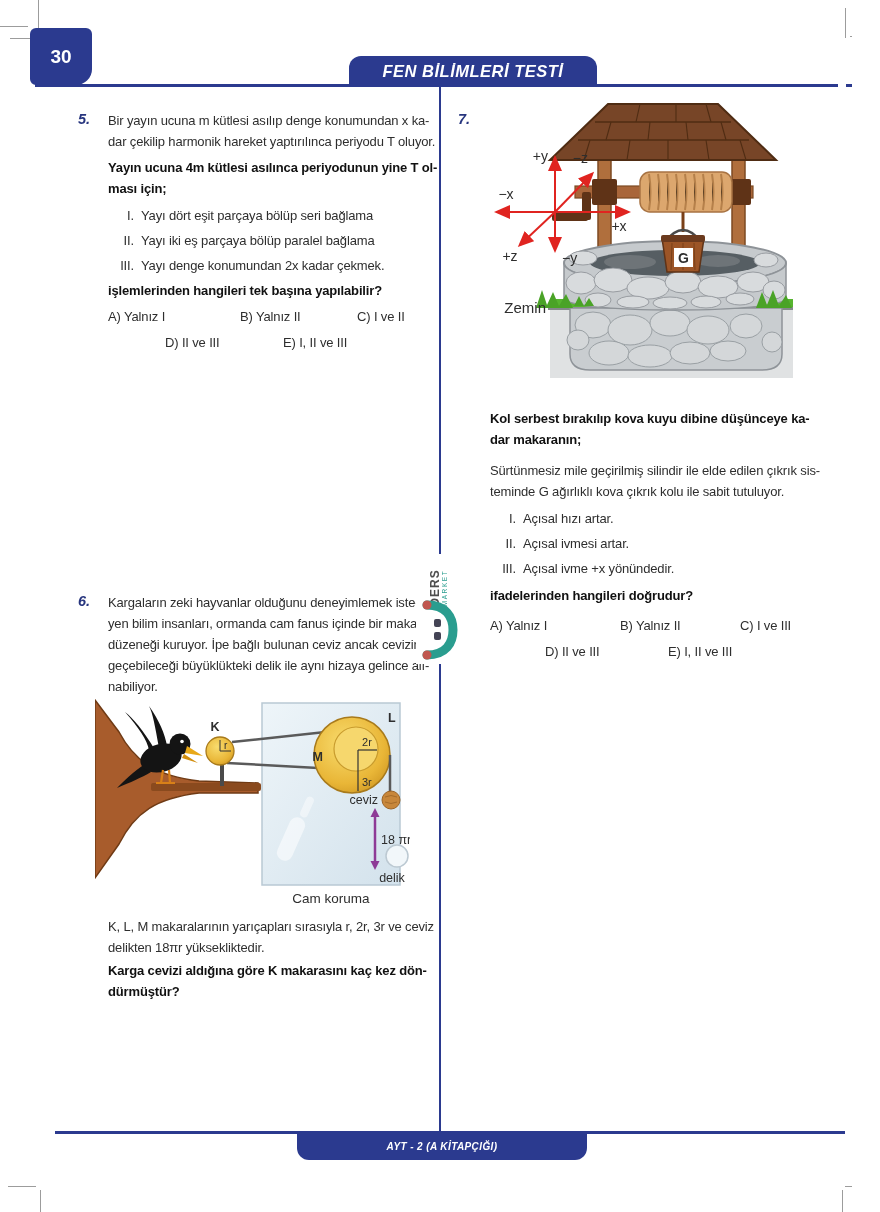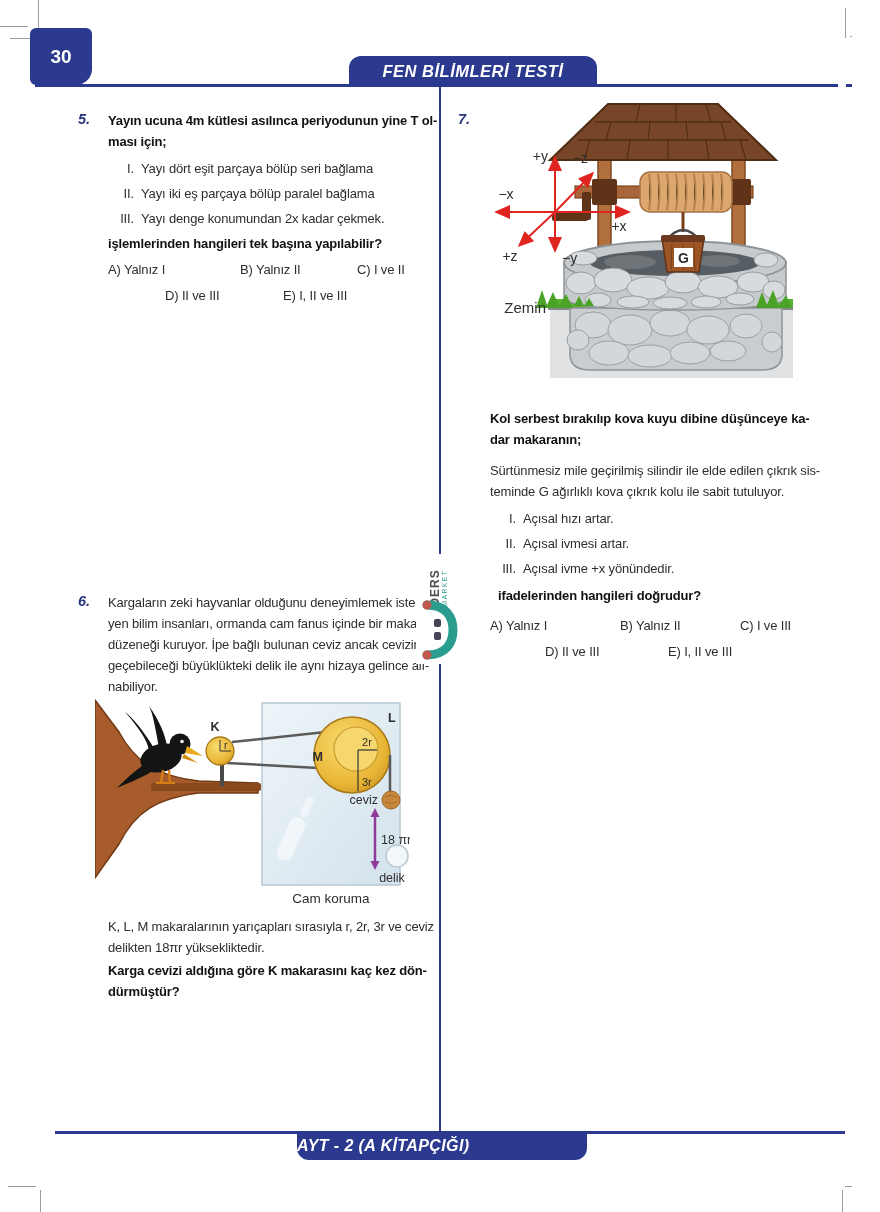--- a/index.html
+++ b/index.html
@@ -24,37 +24,37 @@
     position:absolute; left:349px; top:56px; width:248px; height:31px;
     background:var(--accent); border-radius:12px 12px 2px 2px;
     display:flex; align-items:center; justify-content:center;
     color:#fff; font-size:16.5px; font-weight:bold; font-style:italic; letter-spacing:.5px;
   }
   .col-divider { position:absolute; left:439px; top:87px; width:2px; height:1046px; background:var(--accent); }
   .bottom-rule { position:absolute; left:55px; top:1131px; width:790px; height:3px; background:var(--accent); }
   .footer-banner {
     position:absolute; left:297px; top:1132px; width:290px; height:28px;
     background:var(--accent); border-radius:2px 2px 12px 12px;
-    display:flex; align-items:center; justify-content:flex-start;
-    color:#fff; font-size:16px; font-weight:bold; font-style:italic; letter-spacing:.4px;
+    display:flex; align-items:center; justify-content:center;
+    color:#fff; font-size:10px; font-weight:bold; font-style:italic; letter-spacing:.4px;
   }
   
   .qnum { position:absolute; font-size:14.5px; font-weight:bold; font-style:italic; color:#27357e; }
   .qblock { position:absolute; font-size:13px; line-height:21px; letter-spacing:-0.15px; }
   .pre { white-space:pre; }
   .b { font-weight:bold; color:#111; }
   .item { display:flex; margin-bottom:4px; }
   .item .rn { width:26px; text-align:right; margin-right:7px; flex:none; }
   .optrow { display:flex; margin-top:5px; }
   .optrow span { display:inline-block; }
   .q5r1 span:nth-child(1){ width:132px; } .q5r1 span:nth-child(2){ width:117px; }
   .q5r2 { padding-left:57px; } .q5r2 span:nth-child(1){ width:118px; }
   .q6r { margin-top:10px; width:308px; justify-content:space-between; }
   .q7r1 span:nth-child(1){ width:130px; } .q7r1 span:nth-child(2){ width:120px; }
-  .q7r2 { padding-left:55px; } .q7r2 span:nth-child(1){ width:123px; } .mt6{margin-top:6px;margin-left:8px;} .mt9{margin-top:9px;} .mb5{margin-bottom:5px;} .mb6{margin-bottom:6px;} .mb10{margin-bottom:10px;} .mb2{margin-bottom:2px;}
+  .q7r2 { padding-left:55px; } .q7r2 span:nth-child(1){ width:123px; } .mt6{margin-top:6px;} .mt9{margin-top:9px;} .mb5{margin-bottom:5px;} .mb6{margin-bottom:6px;} .mb10{margin-bottom:10px;} .mb2{margin-bottom:2px;}
   
   .diagram { position:absolute; }
   svg text { font-family:"Liberation Sans", sans-serif; fill:#2e2e2e; }
   
   .logo { position:absolute; left:416px; top:554px; width:48px; height:110px; background:#fff; }
   .logo-text {
     position:absolute; left:-9px; top:22px; width:64px; height:24px;
     transform:rotate(-90deg); display:flex; flex-direction:column; align-items:center; justify-content:center;
   }
   .logo-text .l1 { font-size:12px; font-weight:bold; color:#4e4e4e; letter-spacing:1px; line-height:12px; }
@@ -80,20 +80,22 @@
     </div>
   <div class="top-rule"></div>
   <div class="top-rule-dash"></div>
   <div class="header-banner">
       <span>FEN BİLİMLERİ TESTİ</span>
     </div>
   <div class="col-divider"></div>
 
   <div class="qnum" style="left:78px;top:111px;">5.</div>
   <div class="qblock" style="left:108px;top:110px;width:334px;">
+    <p class="pre mb5">Bir yayın ucuna m kütlesi asılıp denge konumundan x ka-
+dar çekilip harmonik hareket yaptırılınca periyodu T oluyor.</p>
     <p class="pre b mb6">Yayın ucuna 4m kütlesi asılınca periyodunun yine T ol-
 ması için;</p>
     <div class="item">
       <span class="rn">I.</span>
       <span>Yayı dört eşit parçaya bölüp seri bağlama</span>
     </div>
     <div class="item">
       <span class="rn">II.</span>
       <span>Yayı iki eş parçaya bölüp paralel bağlama</span>
     </div>

